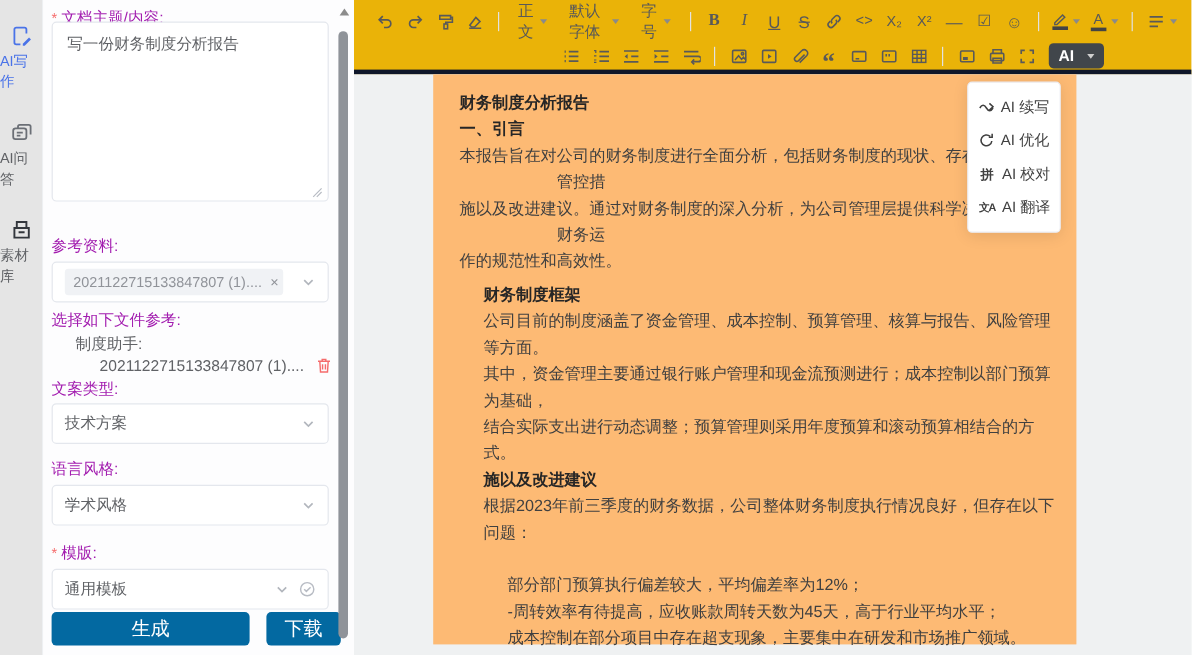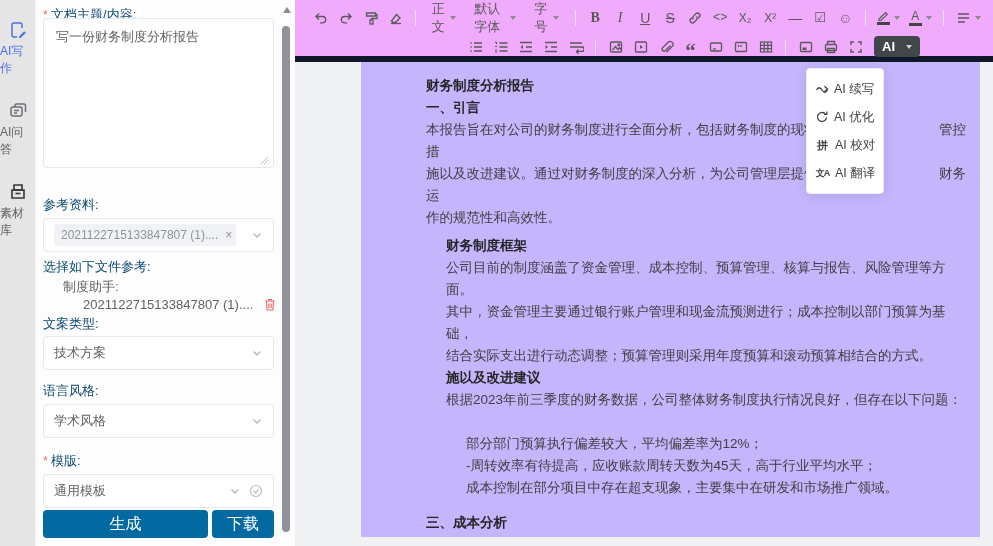--- a/index.html
+++ b/index.html
@@ -10,54 +10,54 @@
   
   .rail { width:36px; background:#e5e5e5; border-right:1px solid #eef0f2;
     padding-top:20px; display:flex; flex-direction:column; align-items:center; gap:24px; }
   .rail-item { display:flex; flex-direction:column; align-items:center; gap:3px;
     font-size:12px; color:#606266; cursor:pointer; }
   .rail-item svg { display:block; }
   .rail-item.active { color:#4a73e8; }
 
   
   .panel { width:259px; position:relative; background:#fdfdfe; }
-  .lbl { position:absolute; left:7px; font-size:13px; color:#0c4a6e; }
+  .lbl { position:absolute; left:7px; font-size:13px; color:#a21caf; }
   .req:before { content:"* "; color:#f56c6c; font-size:12px; }
   .topic-box { position:absolute; left:7px; top:18px; width:231px; height:150px;
     border:1px solid #e4e7ed; border-radius:4px; background:#fff; padding:9px 12px;
     font-size:13px; color:#606266; resize:none; outline:none;
     font-family:"Liberation Sans","DejaVu Sans",sans-serif; }
   .resize-grip { position:absolute; left:224px; top:156px; width:9px; height:9px; pointer-events:none; }
   .sel { position:absolute; left:7px; width:231px; height:34px; border:1px solid #e4e7ed;
     border-radius:4px; background:#fff; display:flex; align-items:center;
     padding:0 10px; font-size:13px; color:#606266; cursor:pointer; }
   .sel .grow { flex:1; }
   .tag { background:#f0f2f5; border-radius:3px; padding:4px 7px; font-size:12px;
     color:#909399; display:flex; align-items:center; gap:7px; max-width:182px; white-space:nowrap; }
   .tag .x { color:#909399; font-size:12px; cursor:pointer; }
   .filegrp { position:absolute; left:27px; font-size:13px; color:#606266; }
   .filerow { position:absolute; left:47px; right:18px; display:flex; align-items:center;
     justify-content:space-between; font-size:13px; color:#606266; }
   .btnrow-gen { position:absolute; left:7px; top:510px; width:165px; height:28px; }
-  .btnrow-dl { position:absolute; left:176px; top:510px; width:62px; height:28px; }
+  .btnrow-dl { position:absolute; left:186px; top:510px; width:62px; height:28px; }
   .blue-btn { width:100%; height:100%; background:#0369a1; border:none; border-radius:4px;
     color:#fff; font-size:16px; cursor:pointer; font-family:inherit; }
 
   
   .vtrack { position:absolute; right:2px; top:0; width:12px; height:546px; }
   .varrow { position:absolute; top:7px; left:2px; width:0; height:0;
     border-left:4px solid transparent; border-right:4px solid transparent;
     border-bottom:6px solid #8c8c8c; cursor:pointer; }
   .vthumb { position:absolute; top:26px; left:1px; width:8px; height:506px;
     background:#8f9399; border-radius:5px; cursor:pointer; }
 
   
   .editor { flex:1; position:relative; background:#eff1f2; }
-  .toolbar { position:absolute; top:0; left:0; right:0; height:62px; background:#f0abfc;
-    border-bottom:6px solid #0f172a; padding:3px 8px 0 13px; }
+  .toolbar { position:absolute; top:0; left:0; right:0; height:62px; background:#eab308;
+    border-bottom:4px solid #0f172a; padding:3px 8px 0 13px; }
   .trow { display:flex; align-items:center; height:29px; }
   .trow2 { margin-left:155px; }
   .tbtn { min-width:23px; height:24px; display:flex; align-items:center; justify-content:center;
     border-radius:3px; color:#595959; font-size:14px; cursor:pointer; margin:0 1px; position:relative; }
   .tbtn svg { display:block; }
   .tsep { width:1px; height:16px; background:#e2e2e2; margin:0 7px; }
   .tdrop { display:flex; align-items:center; gap:5px; padding:0 9px; height:24px;
     font-size:13px; color:#595959; cursor:pointer; }
   .b-bold { font-weight:bold; font-family:"Liberation Serif",serif; }
   .b-italic { font-style:italic; font-family:"Liberation Serif",serif; }
@@ -69,21 +69,21 @@
   .penbar { width:13px; height:3px; background:#444; margin-top:0px; }
   .ai-btn { background:#41464b; color:#fff; border-radius:4px; height:21px;
     display:flex; align-items:center; gap:11px; padding:0 8px; font-size:13px;
     font-weight:bold; cursor:pointer; margin-left:6px; }
   .caret { width:0; height:0; border-left:3.5px solid transparent; border-right:3.5px solid transparent;
     border-top:4px solid #8a8a8a; }
   .ai-btn .caret { border-top-color:#cfcfcf; }
 
   
   .canvas { position:absolute; top:62px; left:0; right:0; bottom:0; background:#eff1f2; }
-  .page { position:absolute; left:66px; top:0; width:619px; bottom:9px; background:#c4b5fd;padding-left:43px; }
+  .page { position:absolute; left:66px; top:0; width:536px; bottom:9px; background:#fdba74; }
   .content { padding:13px 14px 0 22px; font-size:13.5px; line-height:22px; color:#404040; }
   .h { font-weight:bold; color:#262626; }
   .ind1 { padding-left:20px; }
   .ind2 { padding-left:40px; }
   .mt6 { margin-top:6px; }
   .mt13 { margin-top:13px; } .mt22 { margin-top:22px; }
   .gap { display:inline-block; width:81px; }
 
   
   .ai-menu { position:absolute; left:511px; top:6px; width:78px; background:#fff;

